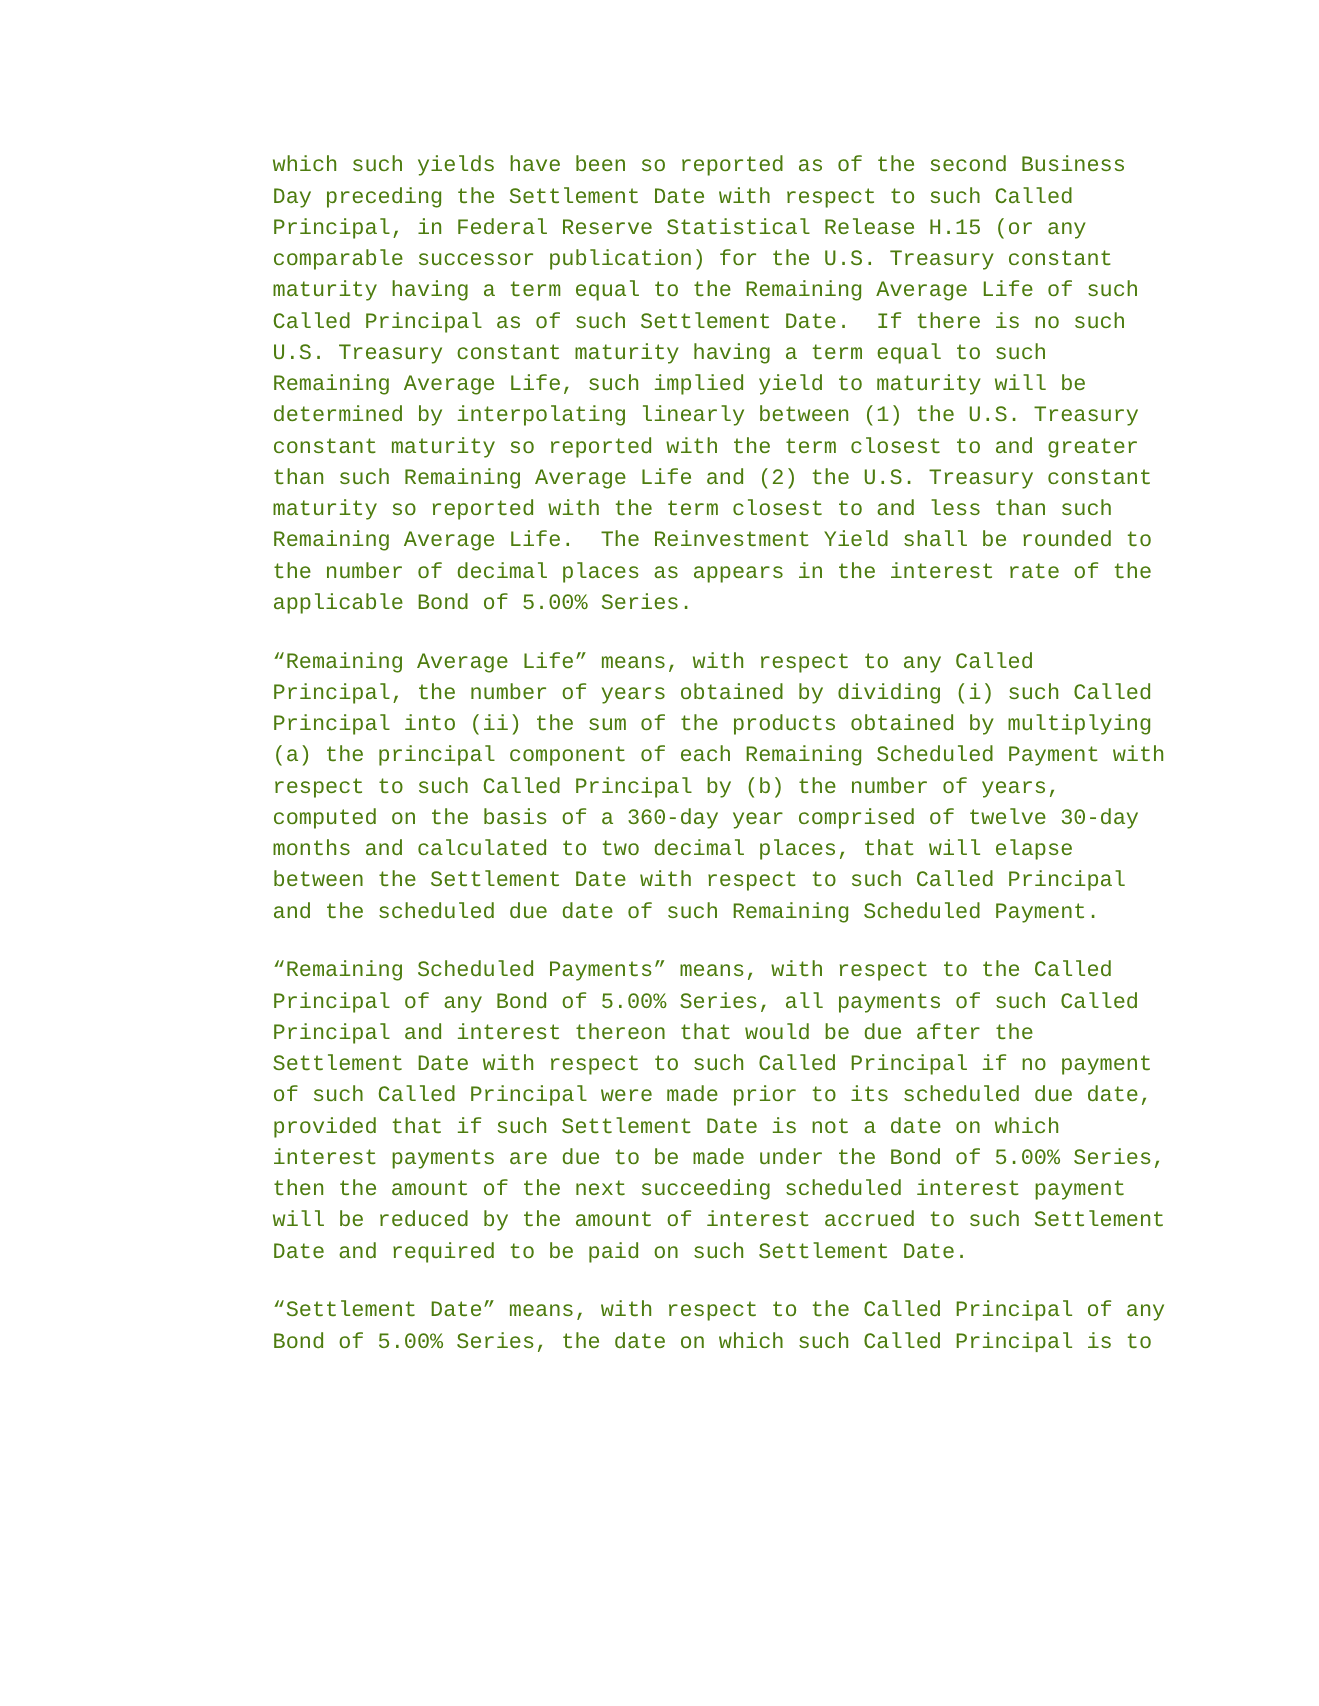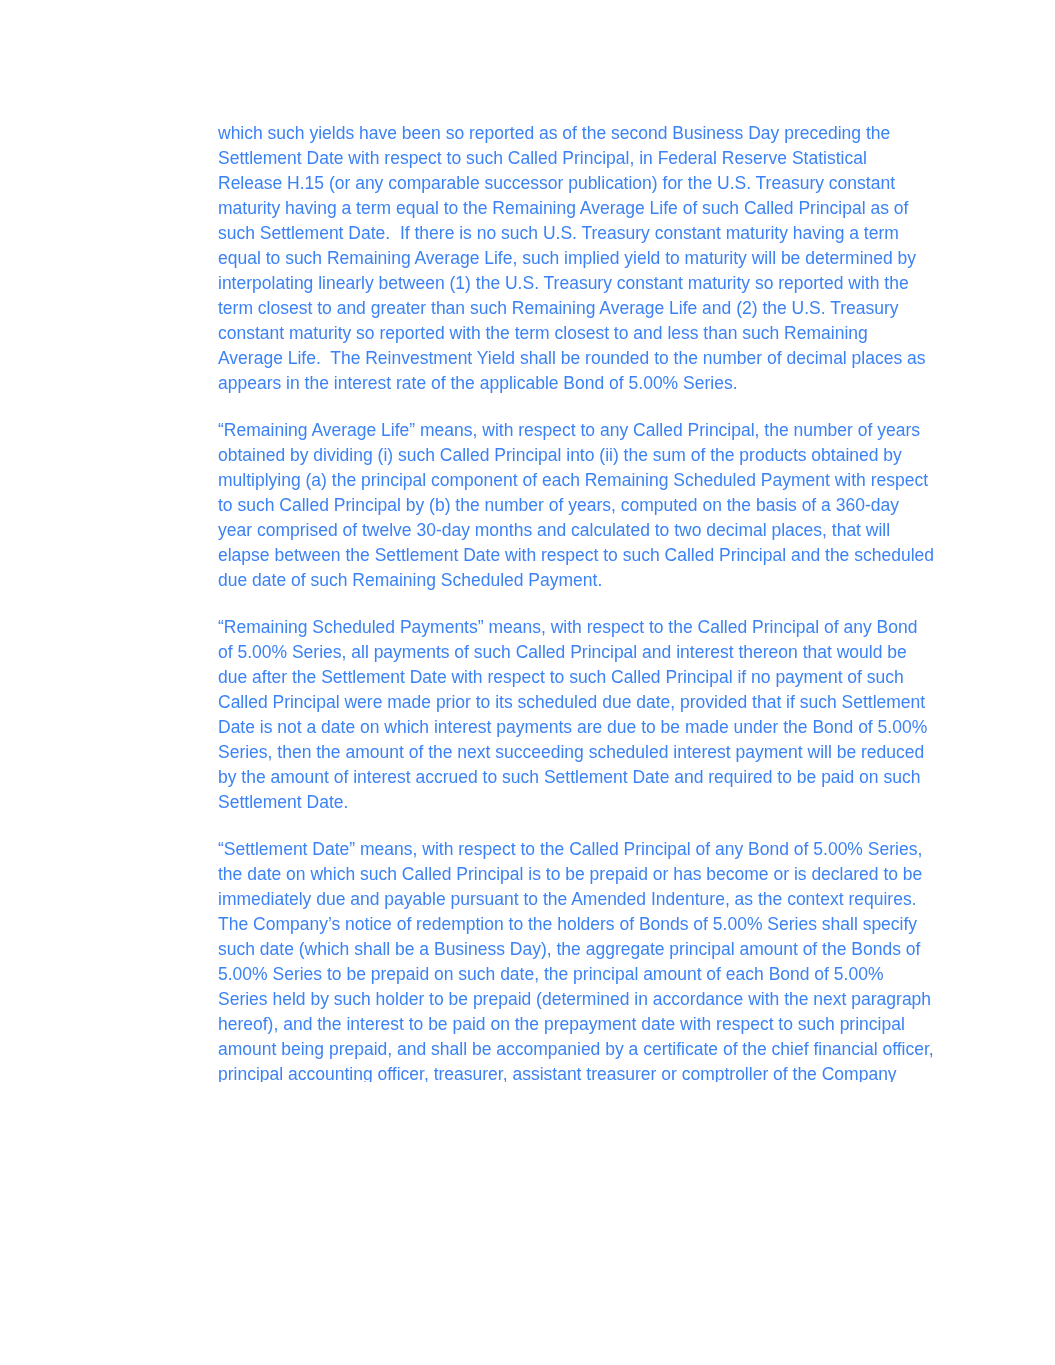--- a/index.html
+++ b/index.html
@@ -6,22 +6,22 @@
     margin: 0;
     padding: 0;
     background: #ffffff;
   }
   .page {
     position: relative;
     width: 1055px;
     height: 1082px;
     background: #ffffff;
     overflow: hidden;
-    font-family: Liberation Sans, sans-serif;
-    color: #3b82f6;
+    font-family: Liberation Mono, monospace;
+    color: #4d7c0f;
   }
   .text-block {
     position: absolute;
     left: 218px;
     top: 121px;
     width: 717px;
   }
   .text-block p {
     margin: 0 0 22px 0;
     font-size: 17.5px;

